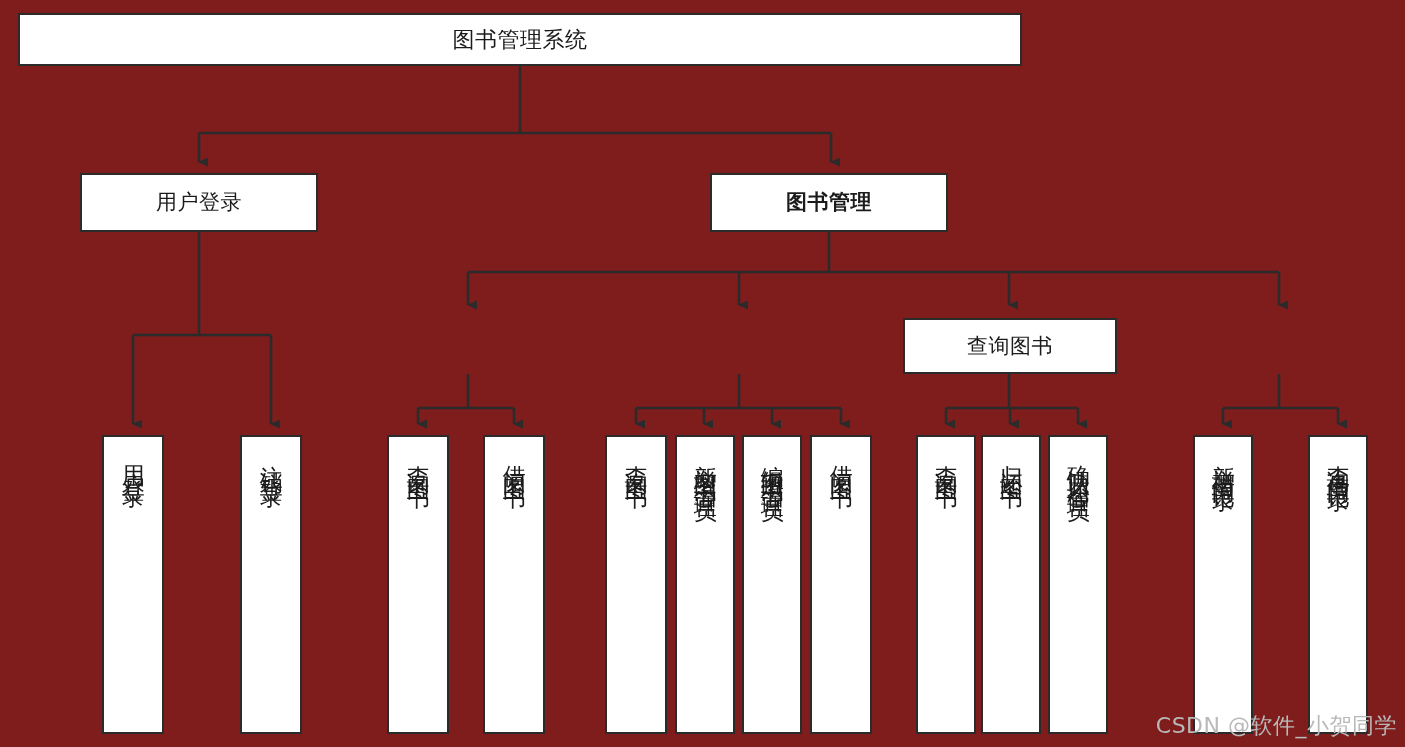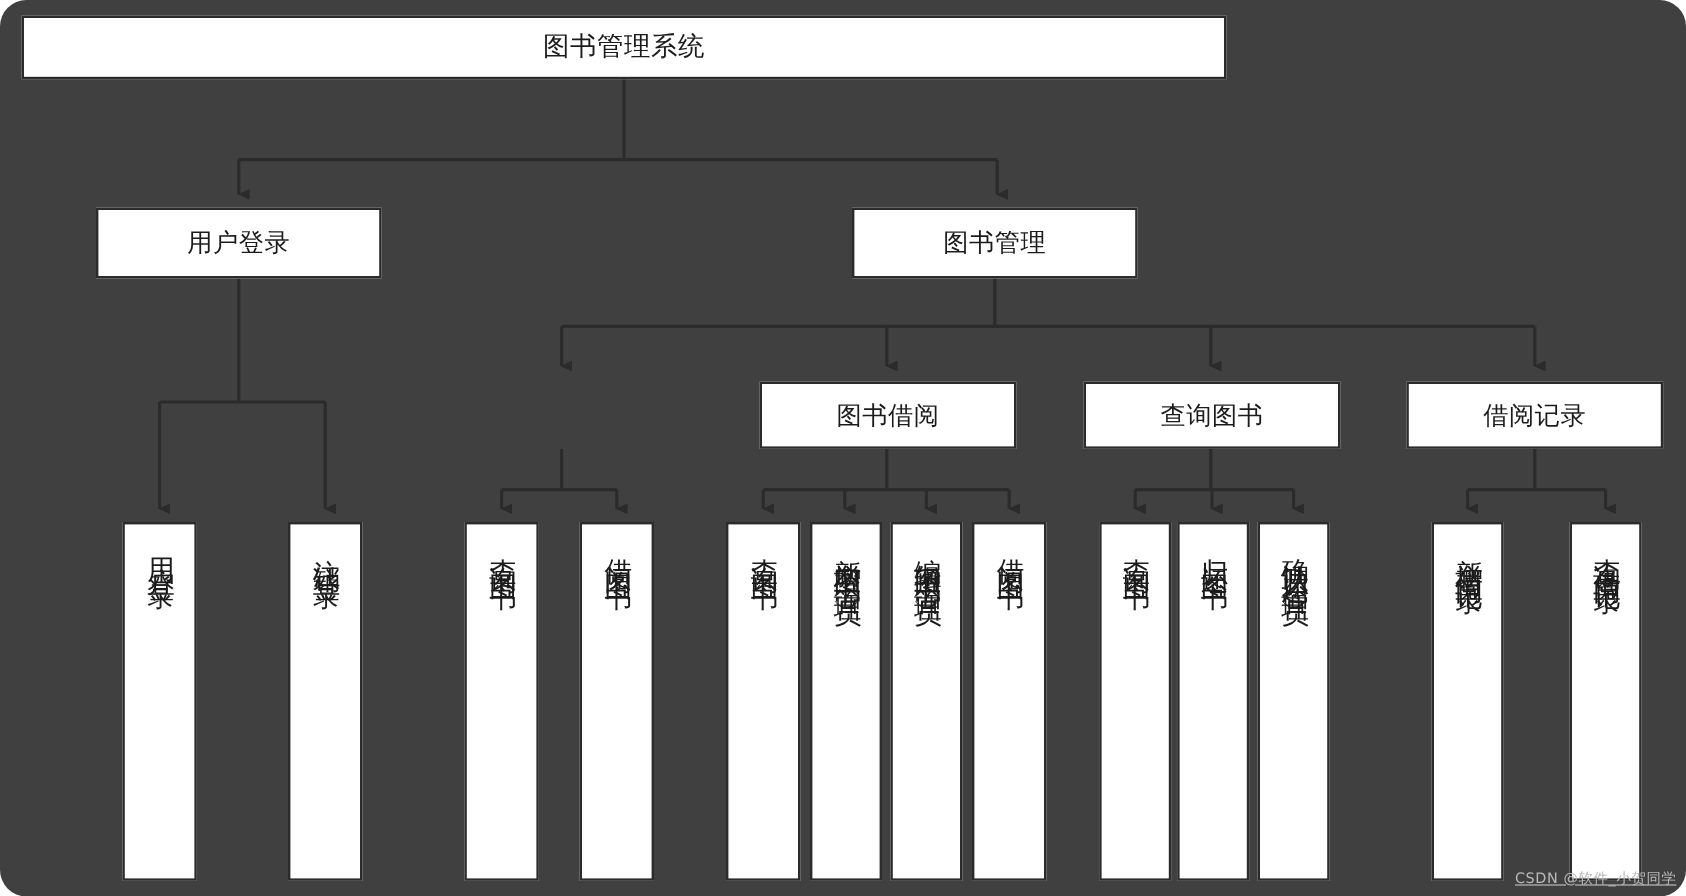--- a/index.html
+++ b/index.html
@@ -1,21 +1,21 @@
 <!DOCTYPE html>
 <html><head>
 <meta charset="utf-8">
 <title>图书管理系统 结构图</title>
 <style>
   html,body{margin:0;padding:0;background:#ffffff;}
   body{
     font-family:"DejaVu Sans","Liberation Sans",sans-serif;
     width:1405px;height:747px;overflow:hidden;position:relative;
   }
-  #stage{position:relative;width:1405px;height:747px;background:#404040;border-radius:22px;}
+  #stage{position:relative;width:1405px;height:747px;background:#7f1d1d;}
   #wires{position:absolute;left:0;top:0;width:1405px;height:747px;}
   .node{
     position:absolute;
     box-sizing:border-box;
     border:2.5px solid #2b2b2b;
     background:#ffffff;
     display:flex;
     align-items:center;
     justify-content:center;
     color:#1b1b1b;
@@ -43,26 +43,25 @@
     font-size:23px;
     line-height:1.02;
     letter-spacing:7px;
     height:auto;
   }
   .v.tall .lbl{font-size:23px;letter-spacing:5px;}
   #watermark{
     position:absolute;
     right:8px;
     bottom:6px;
-    font-size:12px;
+    font-size:22px;
     color:#b9b9b9;
     letter-spacing:0.5px;
     white-space:nowrap;
     pointer-events:none;
-    text-decoration:underline;
   }
 </style>
 </head>
 <body>
 
 <div id="stage">
 
   <svg id="wires" viewBox="0 0 1405 747" xmlns="http://www.w3.org/2000/svg">
     <defs>
       <marker id="arw" markerWidth="9" markerHeight="10" refX="4.5" refY="9" orient="auto" markerUnits="userSpaceOnUse">
@@ -114,36 +113,30 @@
   </svg>
 
   <div class="node h" id="n-root" style="left:18px;top:13px;width:1004px;height:53px;">
     <span class="lbl">图书管理系统</span>
   </div>
 
   <div class="node h" style="left:80px;top:173px;width:238px;height:59px;">
     <span class="lbl">用户登录</span>
   </div>
 
-  <div class="node h" style="left:710px;top:173px;width:238px;height:59px;">
+  <div class="node h" style="left:710px;top:173px;width:238px;height:59px;font-weight:bold;">
     <span class="lbl">图书管理</span>
   </div>
 
 
-  <div class="node h" style="left:633px;top:318px;width:214px;height:56px;">
-    <span class="lbl">图书借阅</span>
-  </div>
 
   <div class="node h" style="left:903px;top:318px;width:214px;height:56px;">
     <span class="lbl">查询图书</span>
   </div>
 
-  <div class="node h" style="left:1172px;top:318px;width:214px;height:56px;">
-    <span class="lbl">借阅记录</span>
-  </div>
 
   <div class="node v" style="left:102px;top:435px;width:62px;height:299px;">
     <span class="lbl">用户登录</span>
   </div>
 
   <div class="node v" style="left:240px;top:435px;width:62px;height:299px;">
     <span class="lbl">注销登录</span>
   </div>
 
   <div class="node v" style="left:387px;top:435px;width:62px;height:299px;">

